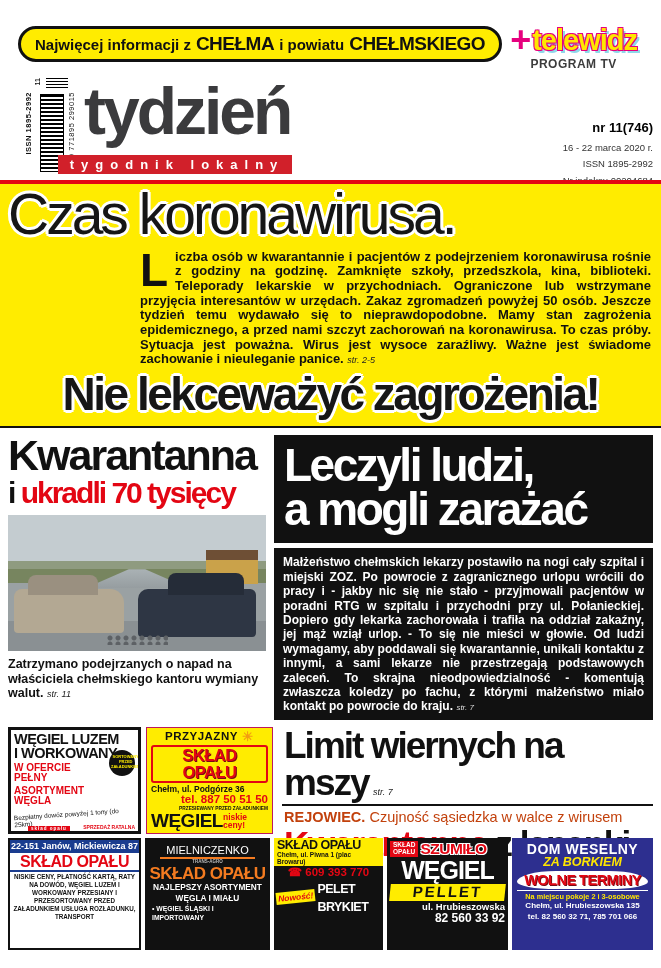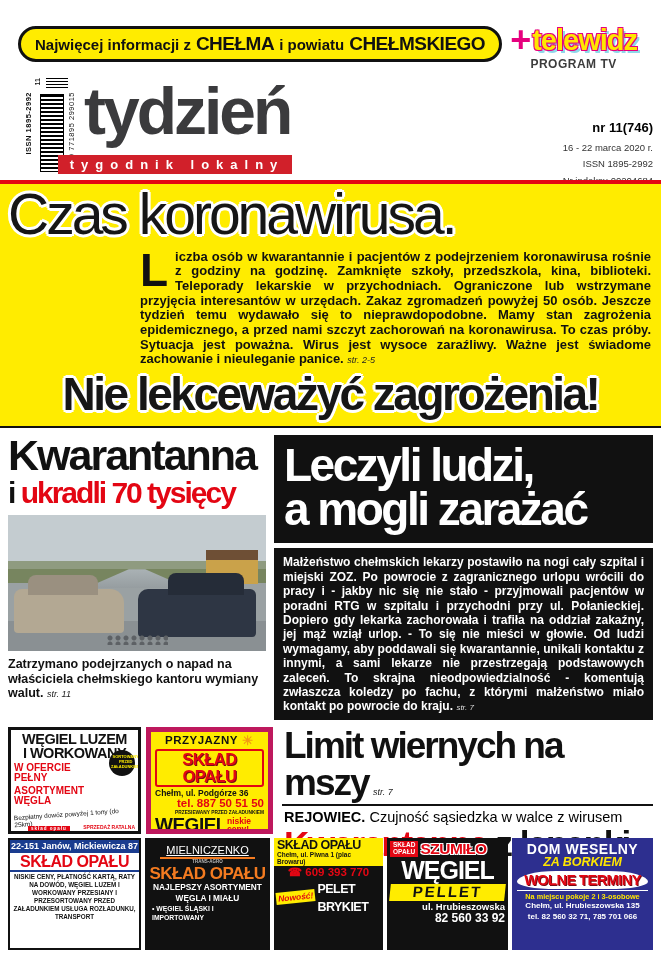--- a/index.html
+++ b/index.html
@@ -87,42 +87,42 @@
   .mid-right { flex:1; display:flex; flex-direction:column; gap:5px; }
   .black-head { background:#111; color:#fff; font-size:46px; font-weight:700; letter-spacing:-2.5px; line-height:0.96; padding:8px 10px 12px; }
   .black-body { background:#111; color:#fff; font-size:12px; font-weight:700; line-height:1.2; text-align:justify; padding:7px 9px 6px; flex:1; }
   .pageref-w { font-size:8px; font-style:italic; font-weight:400; color:#ddd; white-space:nowrap; }
 
   
   .row3 { display:flex; gap:5px; padding:3px 8px 0; height:110px; }
   .row3-right { flex:1; padding-left:4px; }
   .limit { border-bottom:2px solid #111; padding:0 0 3px 2px; }
   .limit-h { font-size:37px; font-weight:700; letter-spacing:-2px; line-height:1; }
-  .kicker { font-size:14.5px; margin:3px 0 0 2px; color:#000000; }
+  .kicker { font-size:14.5px; margin:3px 0 0 2px; color:#c2410c; }
   .kicker b { font-weight:700; }
   .kwar { font-size:35px; font-weight:700; letter-spacing:-1.5px; line-height:1; margin:1px 0 0 2px; }
   .kwar .red { color:#e30613; }
   .kwar .blk { color:#111; }
 
   
   .ad { flex:none; overflow:hidden; font-weight:700; }
 
   
   .ad-borys { width:133px; border:3px solid #111; background:#fff; padding:2px 3px; font-size:8px; position:relative; }
-  .bo-h { font-size:14.5px; letter-spacing:-0.5px; line-height:1; text-align:center; }
+  .bo-h { font-size:14.5px; letter-spacing:-0.5px; line-height:1; text-align:left; }
   .bo-offer { color:#e30613; font-size:10px; line-height:1.05; margin-top:2px; width:86px; }
   .bo-badge { position:absolute; right:3px; top:20px; width:26px; height:26px; border-radius:50%; background:#111; color:#ffec00; font-size:4px; display:flex; align-items:center; text-align:center; line-height:1.2; padding:2px; }
   .bo-del { font-size:6.5px; font-weight:400; transform:rotate(-4deg); margin-top:3px; }
   .bo-rat { color:#e30613; font-size:5px; text-align:right; }
   .bo-brandrow { display:flex; align-items:center; gap:4px; margin-top:1px; }
   .bo-brand { background:#111; color:#fff; padding:1px 4px; font-size:13px; letter-spacing:1px; position:relative; }
   .bo-brandtag { position:absolute; left:14px; top:-5px; background:#e30613; color:#fff; font-size:4.5px; padding:0 3px; white-space:nowrap; }
 
   
-  .ad-przyjazny { width:127px; background:#ffec00; border:5px solid #be185d; padding:1px 4px; position:relative; }
+  .ad-przyjazny { width:127px; background:#ffec00; border:1px solid #be185d; padding:1px 4px; position:relative; }
   .pz-top { display:flex; justify-content:center; align-items:center; gap:4px; font-size:11.5px; letter-spacing:0.5px; }
   .sun { color:#f39c12; font-size:13px; }
   .pz-title { color:#e30613; font-size:16.5px; letter-spacing:-0.5px; text-align:center; text-shadow:1px 1px 0 #7a0c14; border:2px solid #e30613; border-radius:3px; padding:0 2px; line-height:1.05; margin-top:1px; }
   .pz-addr { font-size:8.5px; margin-top:1px; }
   .pz-phone { color:#e30613; font-size:11.5px; text-align:right; line-height:1; }
   .pz-sieved { font-size:4.8px; text-align:right; }
   .pz-row1 { display:flex; align-items:flex-end; justify-content:space-between; line-height:1; }
   .pz-wegiel { font-size:19px; letter-spacing:-0.5px; }
   .pz-low { color:#e30613; font-size:8.5px; }
   .pz-row2 { display:flex; align-items:center; justify-content:space-between; line-height:1; margin-top:1px; }
@@ -132,21 +132,21 @@
   .row4 { display:flex; gap:4px; padding:4px 8px 0; height:116px; }
 
   
   .ad-janow { width:133px; border:2px solid #111; background:#fff; }
   .ja-head { background:#1a3c8f; color:#fff; font-size:9px; text-align:center; padding:1.5px 0; }
   .ja-title { color:#e30613; font-size:16px; text-align:center; letter-spacing:-0.5px; border-bottom:2px solid #1a3c8f; line-height:1.1; }
   .ja-body { font-size:6.3px; text-align:center; line-height:1.25; padding:1px 2px; }
 
   
   .ad-miel { width:125px; background:#111; color:#fff; text-align:center; padding:2px 3px; }
-  .mi-name { font-size:11px; font-weight:400; border-bottom:2px solid #f47b20; display:inline-block; padding:0 6px 1px;text-decoration:underline; }
+  .mi-name { font-size:11px; font-weight:400; border-bottom:2px solid #f47b20; display:inline-block; padding:0 6px 1px; }
   .mi-sub { font-size:4.5px; color:#bbb; }
   .mi-title { color:#f47b20; font-size:17px; letter-spacing:-0.5px; line-height:1; margin-top:1px; }
   .mi-line { font-size:8.3px; line-height:1.2; margin-top:1px; }
   .mi-bullet { font-size:6.8px; text-align:left; padding-left:4px; line-height:1.35; }
 
   
   .ad-piwna { width:109px; background:#111; color:#fff; }
   .pi-ybox { background:#ffec00; color:#111; padding:1px 3px; }
   .pi-title { font-size:12.5px; letter-spacing:-0.5px; line-height:1; }
   .pi-addr { font-size:6.5px; }

